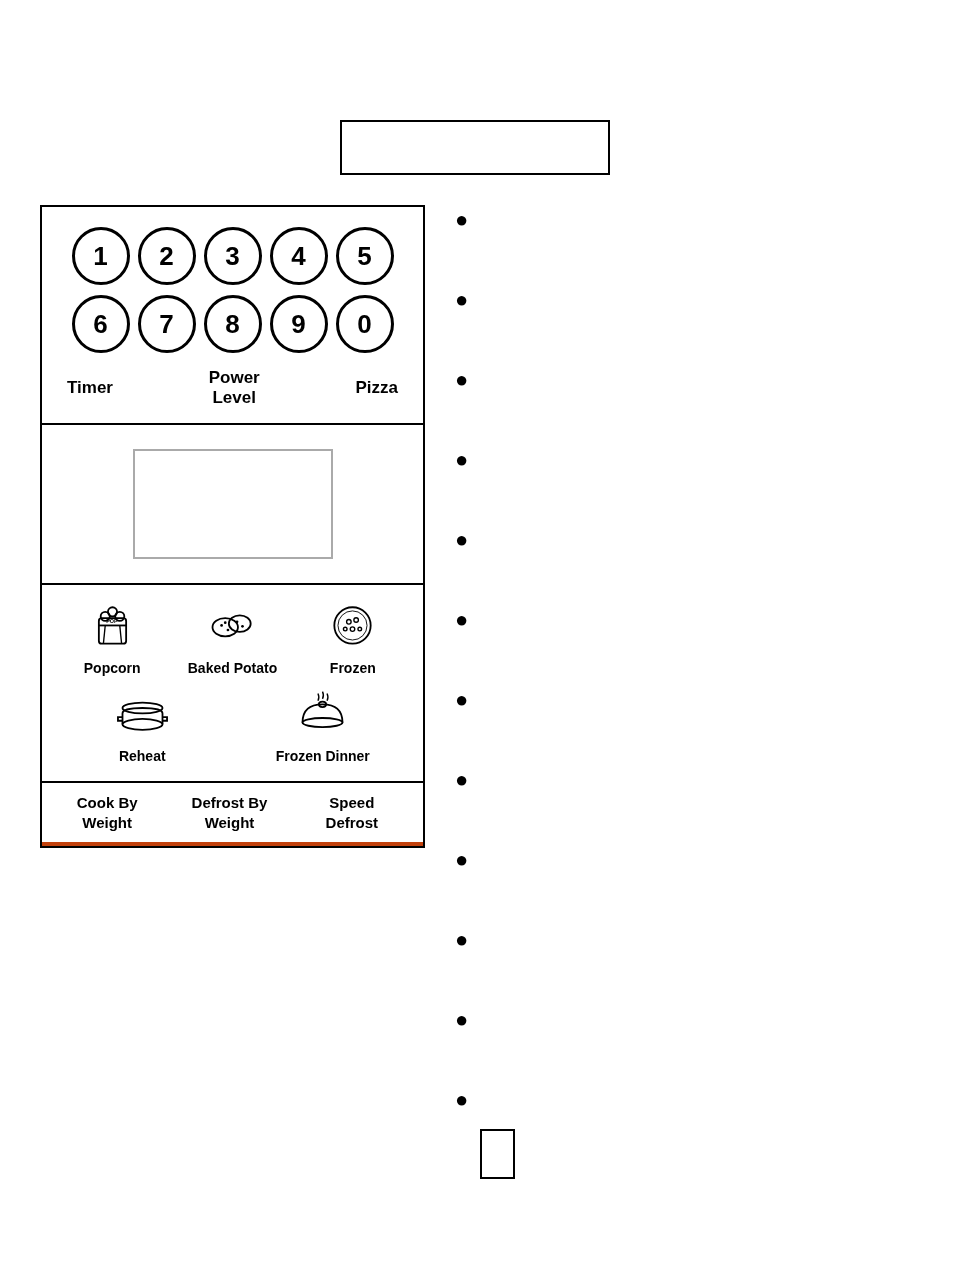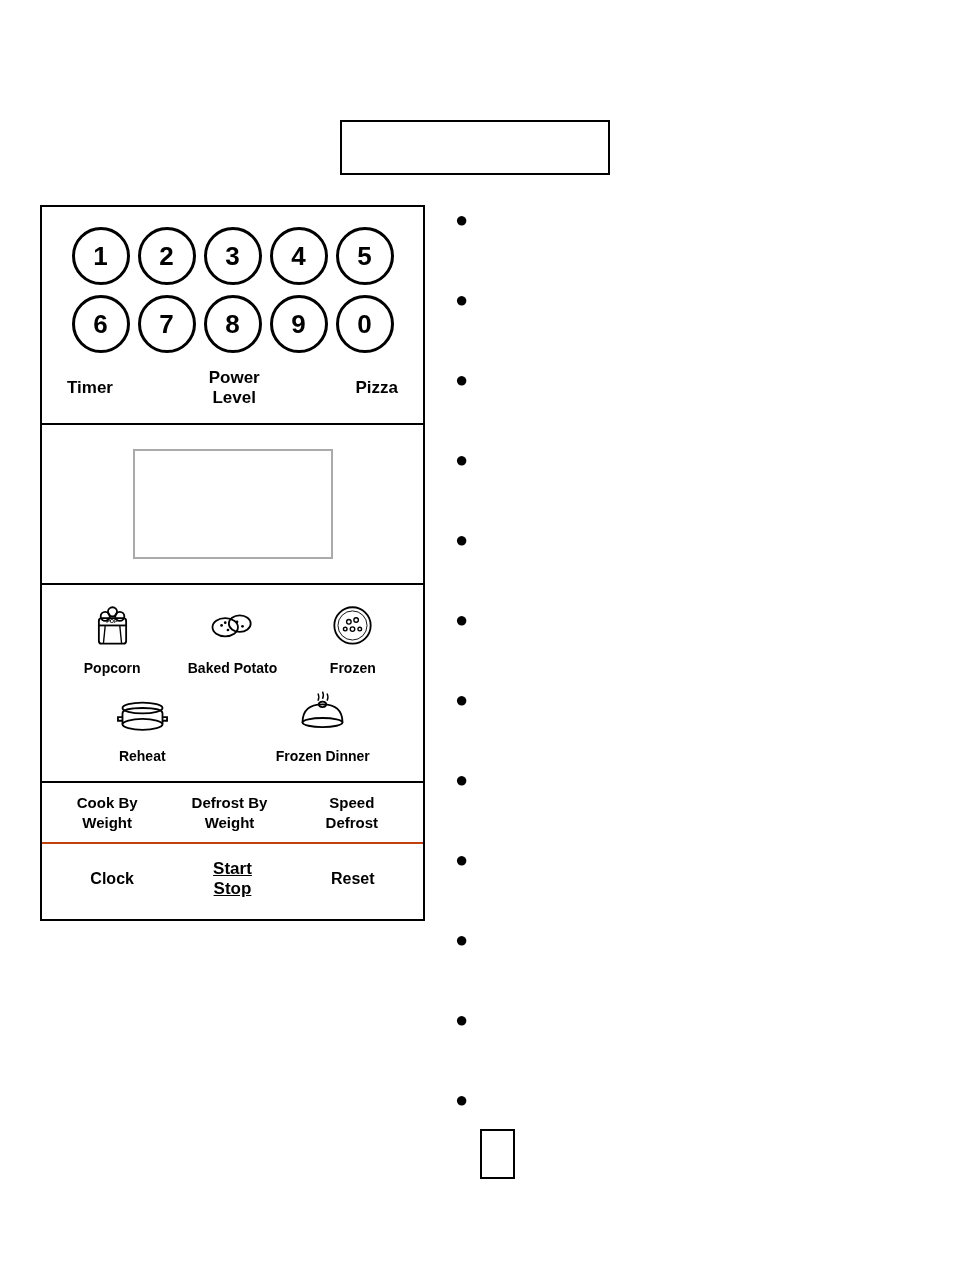--- a/index.html
+++ b/index.html
@@ -121,21 +121,21 @@
 
     .preset-label {
       font-size: 14px;
       font-weight: bold;
       text-align: center;
     }
 
     
     .weight-section {
       padding: 10px 10px 5px 4px;
-      border-bottom: 2px solid #c2410c;
+      border-bottom: 4px solid #c2410c;
     }
 
     .weight-row {
       display: flex;
       justify-content: space-around;
       align-items: center;
       margin-bottom: 5px;
     }
 
     .weight-item {
@@ -339,27 +339,20 @@
   </div>
 
   <div class="weight-section">
     <div class="weight-row">
       <div class="weight-item">Cook By<br>Weight</div>
       <div class="weight-item">Defrost By<br>Weight</div>
       <div class="weight-item">Speed<br>Defrost</div>
     </div>
   </div>
 
-  <div class="control-section">
-    <div class="control-row">
-      <div class="control-item">Clock</div>
-      <div class="control-item start-stop">Start<br>Stop</div>
-      <div class="control-item">Reset</div>
-    </div>
-  </div>
 
 </div>
 
 <div class="bullet-list">
   <div class="bullet-item">
     <span class="bullet-dot">●</span>
     <span class="bullet-text"></span>
   </div>
   <div class="bullet-item">
     <span class="bullet-dot">●</span>

